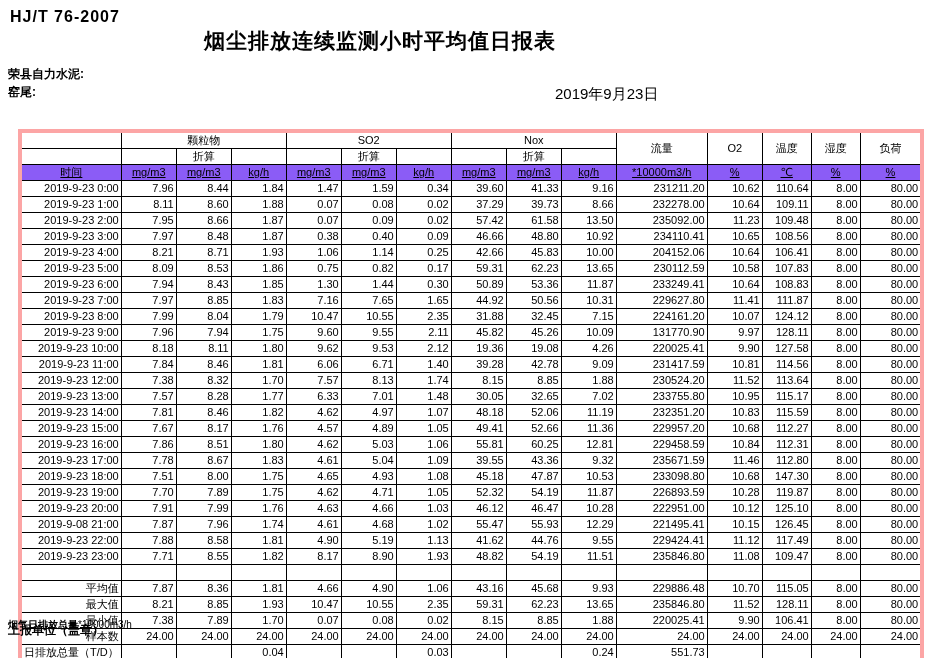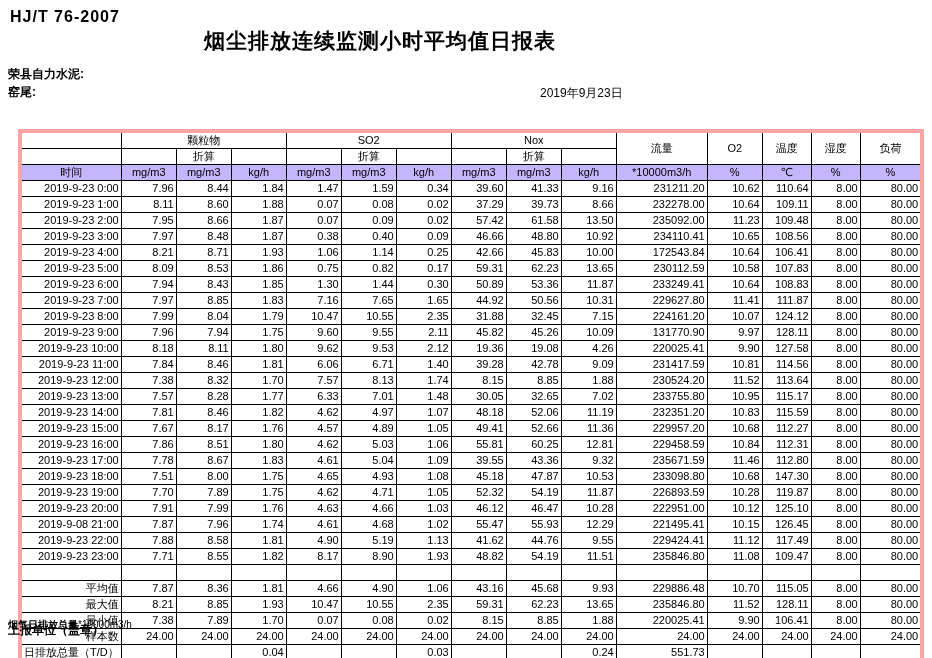--- a/index.html
+++ b/index.html
@@ -5,37 +5,37 @@
   html,body{margin:0;padding:0;}
   body{
     width:932px;height:658px;position:relative;background:#ffffff;
     font-family:"Liberation Sans","DejaVu Sans",sans-serif;color:#000;overflow:hidden;
   }
   .abs{position:absolute;white-space:nowrap;}
   #std-code{left:10px;top:8px;font-size:16px;font-weight:bold;letter-spacing:1px;}
   #title{left:204px;top:27px;font-size:21px;font-weight:bold;letter-spacing:1px;}
   #company{left:8px;top:66px;font-size:12px;font-weight:bold;}
   #kiln{left:8px;top:84px;font-size:12px;font-weight:bold;}
-  #date{left:540px;top:85px;font-size:12px;}
+  #date{left:555px;top:85px;font-size:15px;}
 
   #report-table{
     position:absolute;left:18px;top:129px;
     border-collapse:collapse;table-layout:fixed;
     border:4px solid #fca5a5;
   }
   #report-table td{
     border:1px solid #000;
     height:15px;padding:0 2px;
     font-size:11px;line-height:13px;
     overflow:hidden;white-space:nowrap;
   }
   tr.h1 td, tr.h2 td{height:12px;font-size:12px;text-align:center;padding:0;}
   tr.units td{
-    background:#c4b5fd;height:17px;text-align:center;
-    font-size:11px;border-bottom:2px solid #000;
+    background:#8b5cf6;height:17px;text-align:center;
+    font-size:11px;border-bottom:2px solid #000;text-decoration:underline;
   }
   tr.units td.c-time{font-size:12px;}
   td.c-num{text-align:right;padding-right:10px;}
   td.c-flow{text-align:right;padding-right:7px;}
   td.c-time{text-align:right;padding-right:4px;}
   td.c-label{text-align:right;padding-right:4px;font-size:12px;}
   td.c-total-label{text-align:center;padding-left:1px;font-size:12px;}
   tr.spacer td{height:13px;}
   tr.summary-first td{border-top:2px solid #000;}
   tr.row-samples td{border-bottom:2px solid #000;}
@@ -187,21 +187,21 @@
         <td class="c-time">2019-9-23 4:00</td>
         <td class="c-num">8.21</td>
         <td class="c-num">8.71</td>
         <td class="c-num">1.93</td>
         <td class="c-num">1.06</td>
         <td class="c-num">1.14</td>
         <td class="c-num">0.25</td>
         <td class="c-num">42.66</td>
         <td class="c-num">45.83</td>
         <td class="c-num">10.00</td>
-        <td class="c-flow">172543.84</td>
+        <td class="c-flow">204152.06</td>
         <td class="c-num">10.64</td>
         <td class="c-num">106.41</td>
         <td class="c-num">8.00</td>
         <td class="c-num">80.00</td>
       </tr>
       <tr>
         <td class="c-time">2019-9-23 5:00</td>
         <td class="c-num">8.09</td>
         <td class="c-num">8.53</td>
         <td class="c-num">1.86</td>

